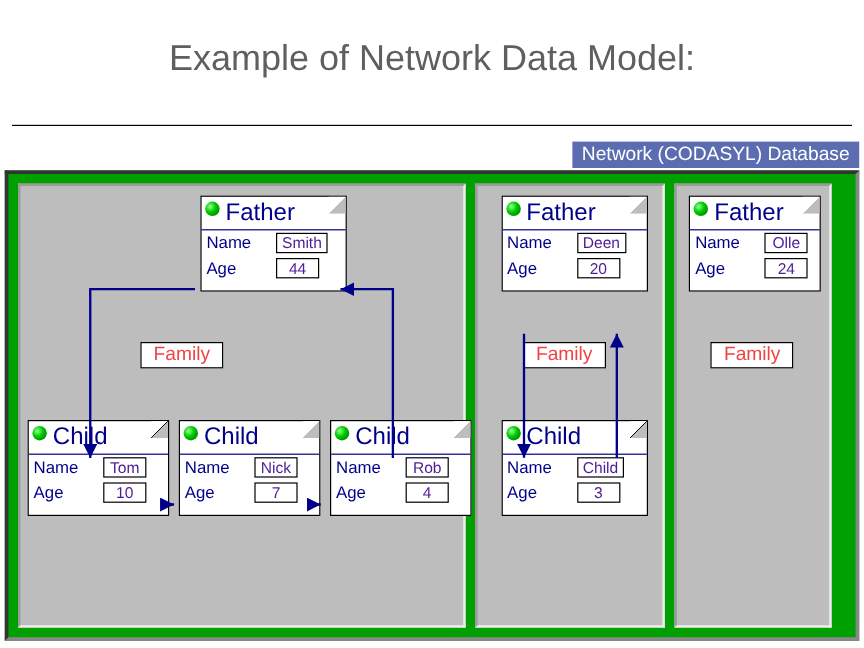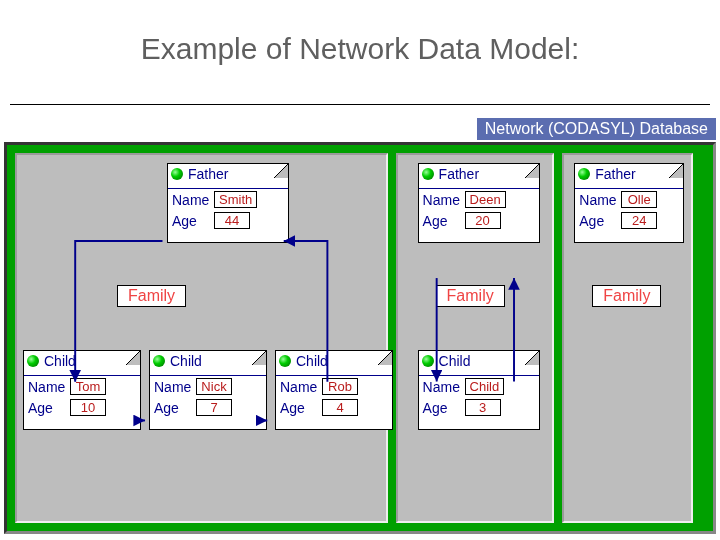--- a/index.html
+++ b/index.html
@@ -72,52 +72,51 @@
     box-sizing: border-box;
     font-family: "Comic Sans MS", cursive, sans-serif;
   }
   .record .fold {
     position: absolute;
     top: 0; right: 0;
     width: 14px; height: 14px;
     background: linear-gradient(135deg, #fff 0 49%, #000 49% 51%, #bdbdbd 51% 100%);
   }
   .record .rec-title {
-    font-size: 14px;
+    font-size: 20px;
     color: #00008b;
     padding: 2px 4px 2px 20px;
     border-bottom: 1px solid #00008b;
     position: relative;
     white-space: nowrap;
     min-height: 20px;
   }
   .record .rec-title .bullet {
     position: absolute;
     left: 3px; top: 4px;
     width: 12px; height: 12px;
     border-radius: 50%;
     background: radial-gradient(circle at 35% 35%, #9f9 0%, #0c0 40%, #060 100%);
   }
   .record .field-row {
     display: flex;
-    align-items: center;
-    gap: 4px;
+    gap: 20px;
     padding: 2px 4px;
     font-size: 14px;
     color: #00008b;
   }
   .record .field-row .label {
     min-width: 38px;
     text-align: left;
   }
   .record .field-row .value {
     border: 1px solid #000;
     background: #fff;
     padding: 0 4px;
-    color: #b91c1c;
+    color: #4c1d95;
     min-width: 26px;
     text-align: center;
     font-family: Arial, sans-serif;
     font-size: 13px;
   }
 
   .setlabel {
     position: absolute;
     background: #fff;
     border: 1px solid #000;

